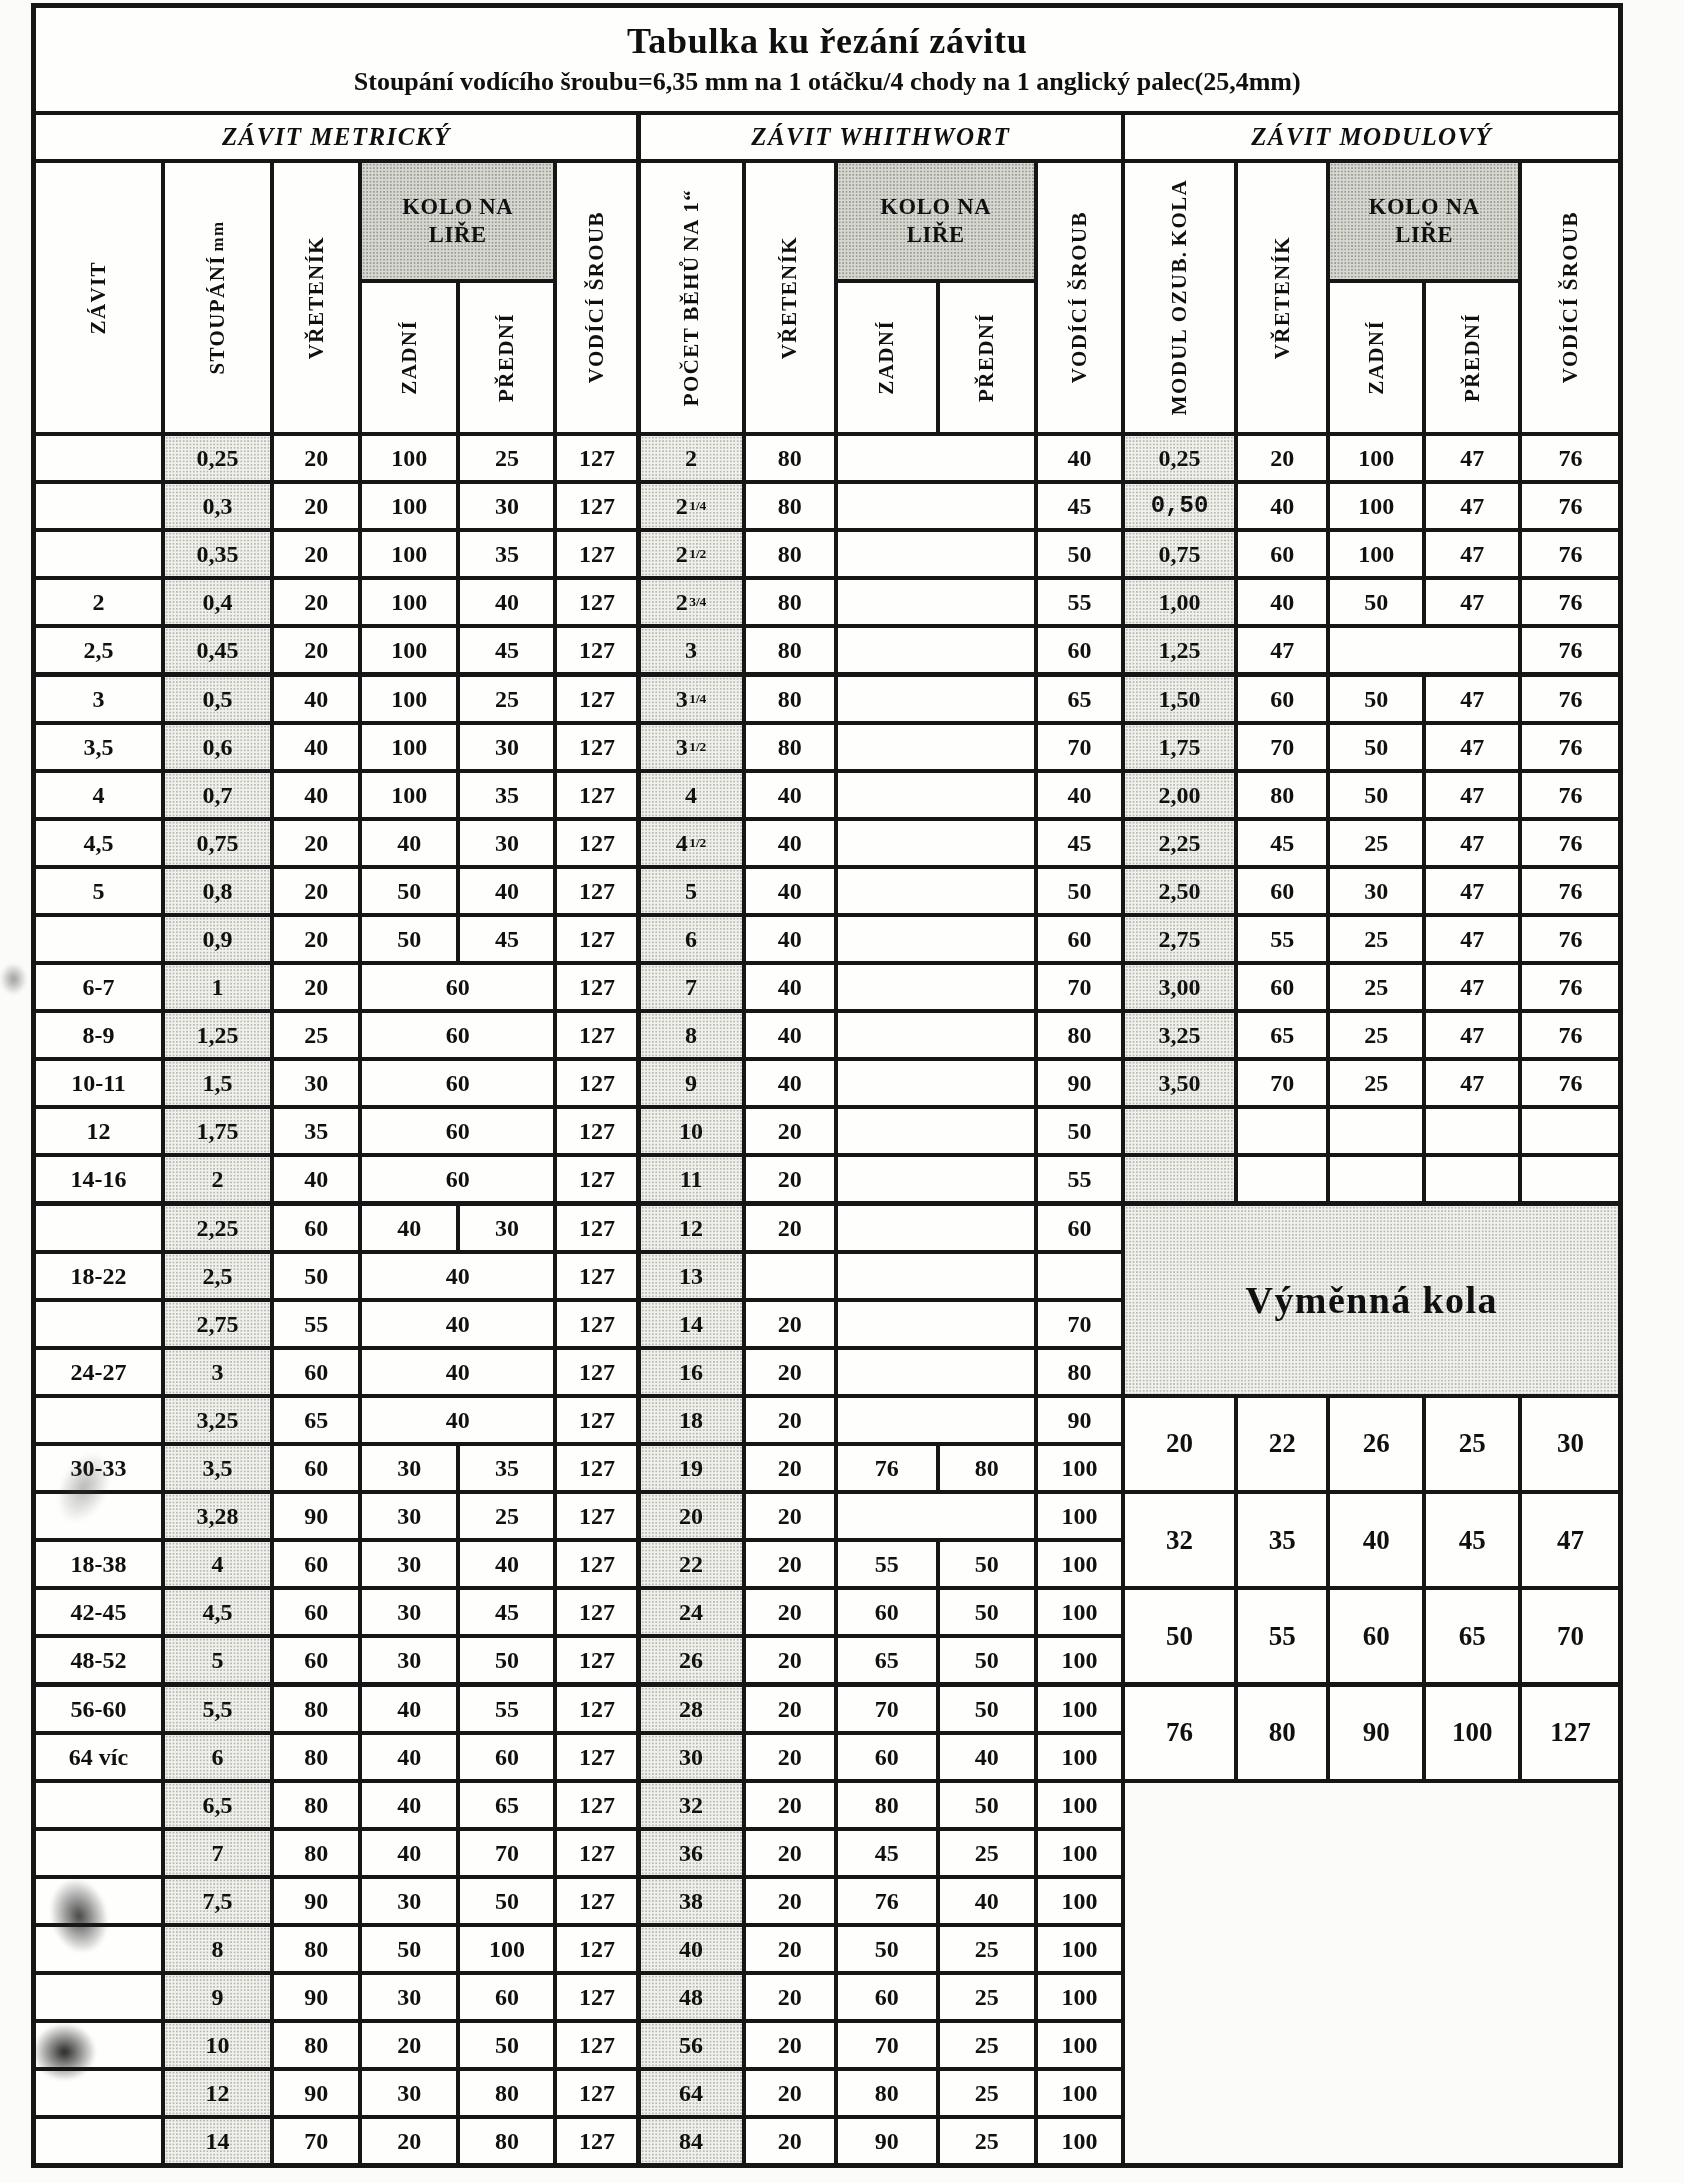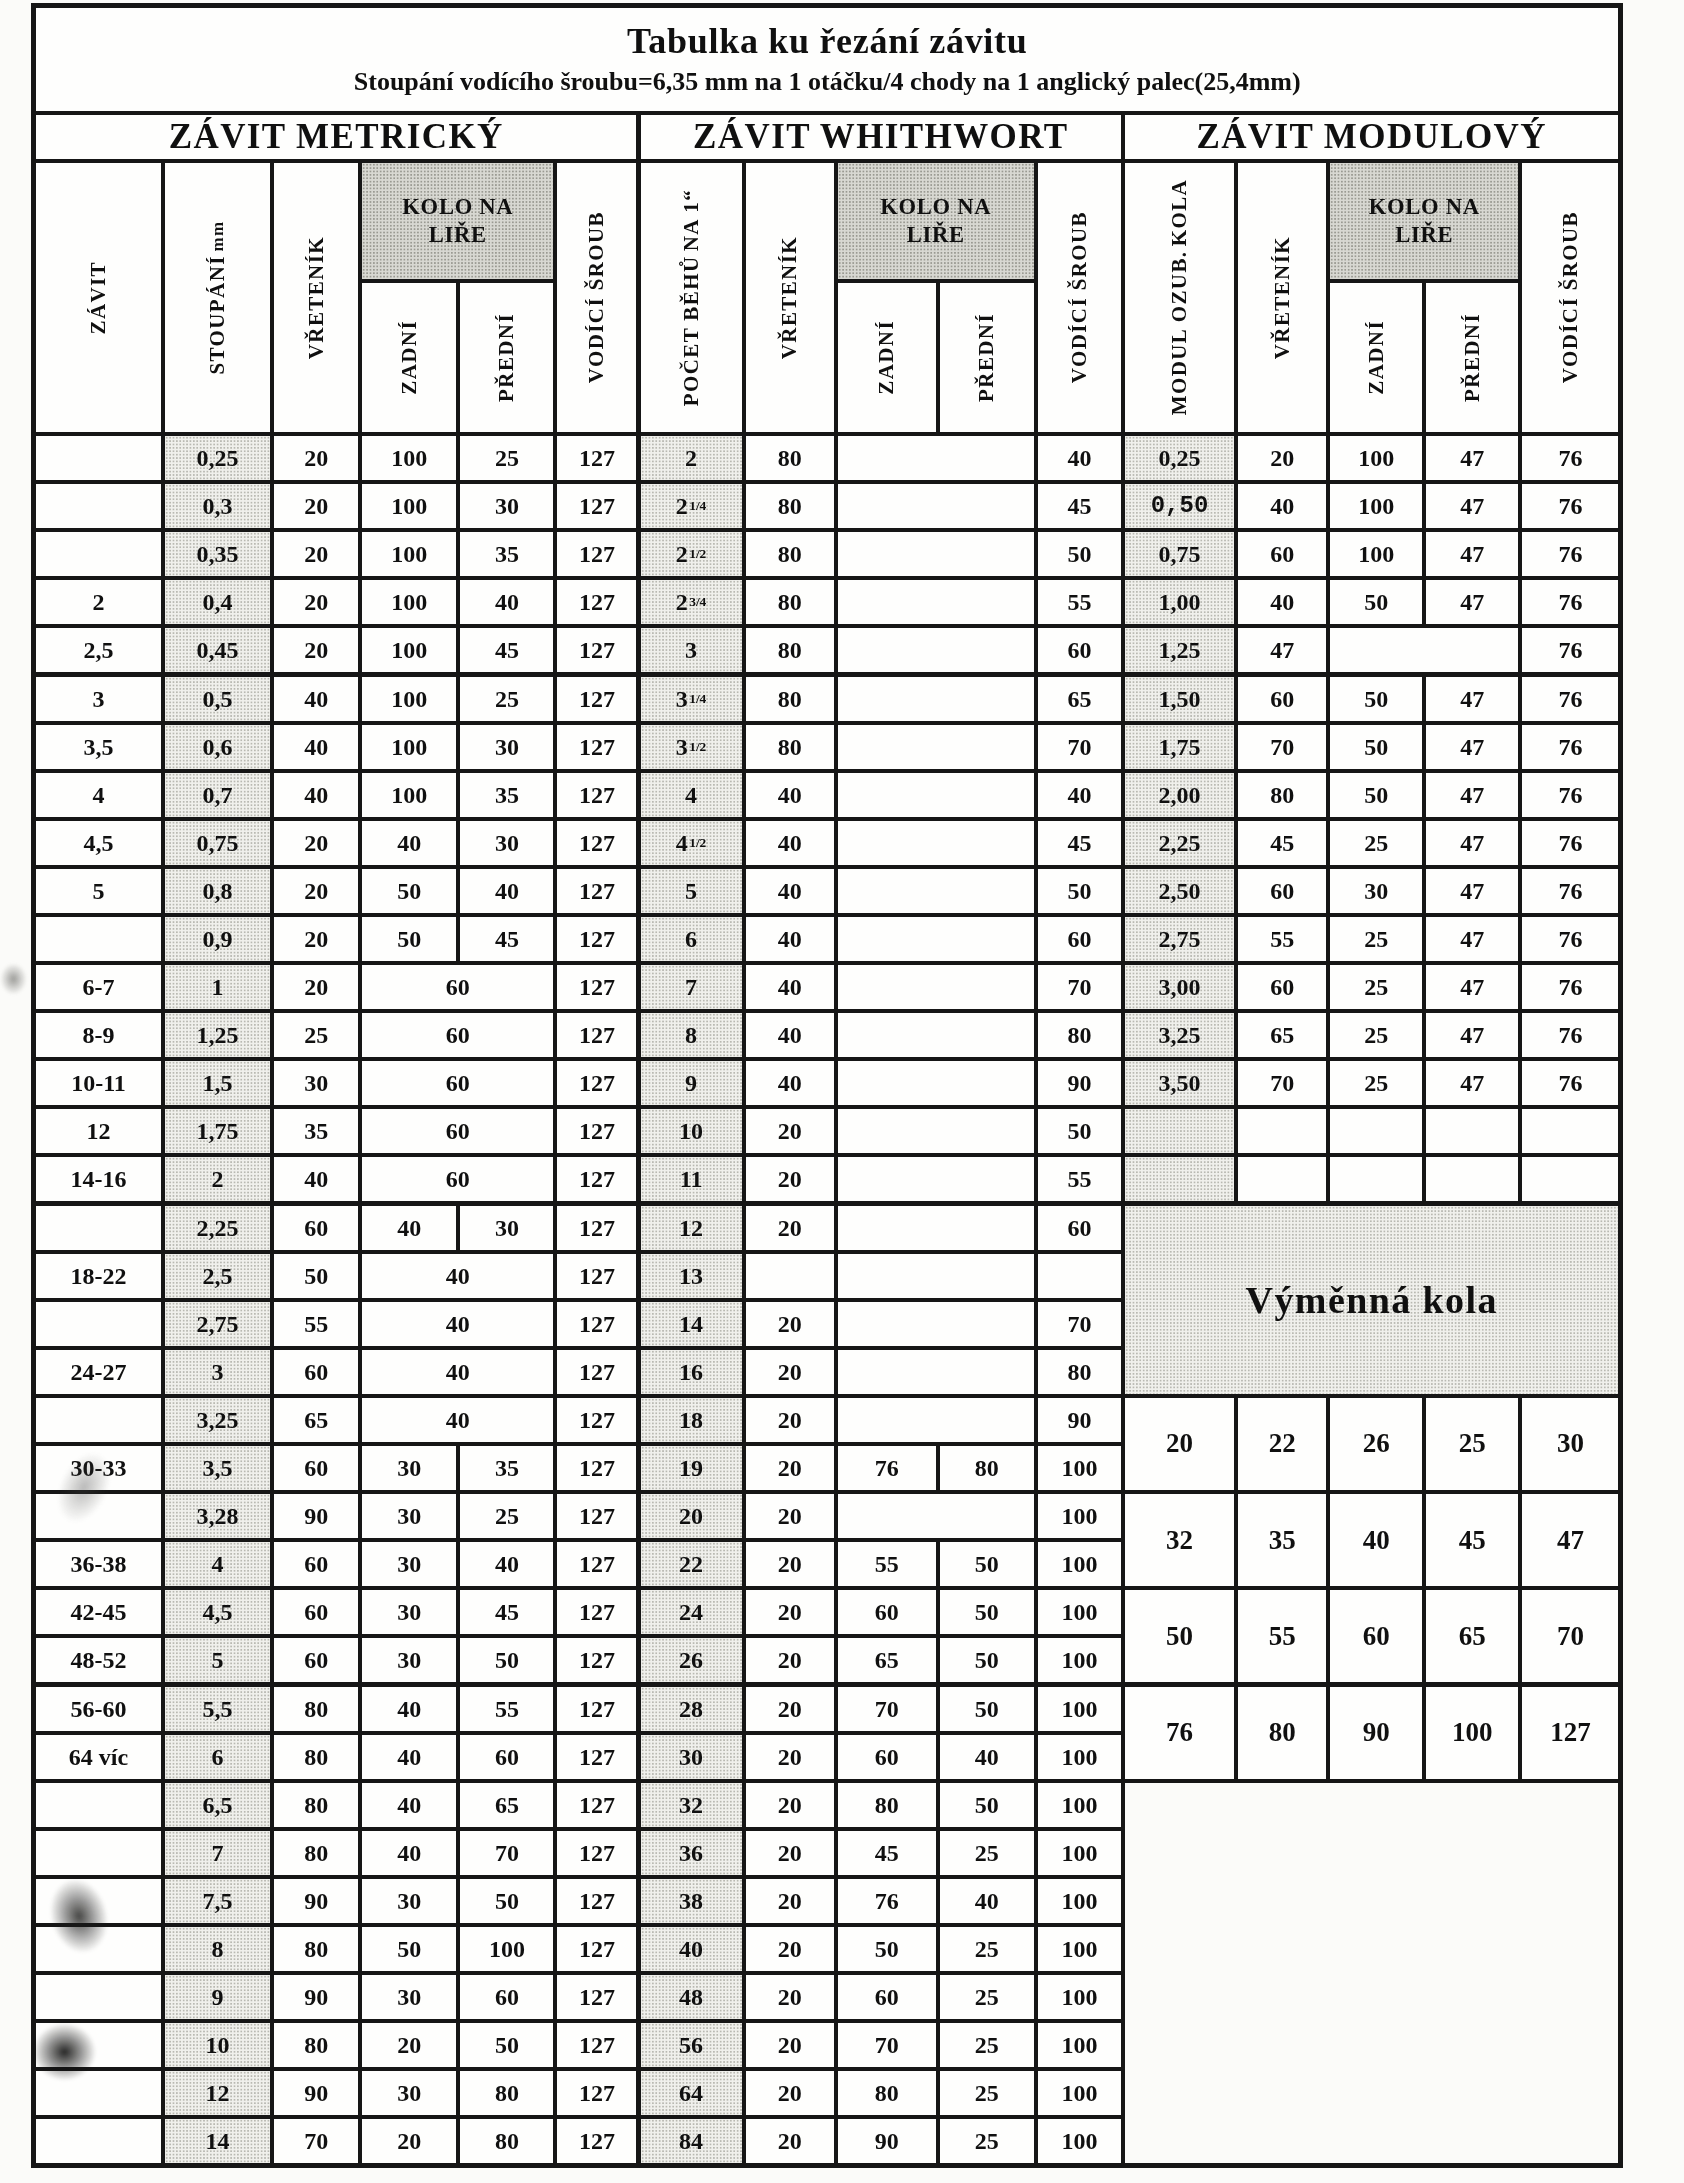--- a/index.html
+++ b/index.html
@@ -17,21 +17,21 @@
     gap:4.1px;
     background:#161616;border:5.5px solid #161616;
   }
   .cell{
     background:#fefefd;display:flex;align-items:center;justify-content:center;
     font-size:24px;line-height:1;text-align:center;overflow:hidden;
   }
   .title-block{flex-direction:column;justify-content:center;gap:9.6px;}
   .title-line{font-size:36px;letter-spacing:0.7px;}
   .subtitle-line{font-size:26px;}
-  .sec{font-size:35px;letter-spacing:1.4px;}
+  .sec{font-size:25px;letter-spacing:1.4px;font-style:italic;}
   .vhead{flex-direction:row;}
   .vtext{
     writing-mode:vertical-rl;transform:rotate(180deg);
     font-size:21px;letter-spacing:1.4px;display:flex;gap:4.1px;align-items:center;
   }
   .vtext span{display:block;}
   .vtext .line2{font-size:17px;}
   .shade{
     background-color:#f0f0ec;
     background-image:radial-gradient(#b9b9b2 0.8px, transparent 1px);
@@ -278,21 +278,21 @@
     <div class="cell" style="grid-area: 26 / 3 / span 1 / span 1;">60</div>
     <div class="cell" style="grid-area: 26 / 4 / span 1 / span 1;">30</div>
     <div class="cell" style="grid-area: 26 / 5 / span 1 / span 1;">35</div>
     <div class="cell" style="grid-area: 26 / 6 / span 1 / span 1;">127</div>
     <div class="cell" style="grid-area: 27 / 1 / span 1 / span 1;"></div>
     <div class="cell shade" style="grid-area: 27 / 2 / span 1 / span 1;">3,28</div>
     <div class="cell" style="grid-area: 27 / 3 / span 1 / span 1;">90</div>
     <div class="cell" style="grid-area: 27 / 4 / span 1 / span 1;">30</div>
     <div class="cell" style="grid-area: 27 / 5 / span 1 / span 1;">25</div>
     <div class="cell" style="grid-area: 27 / 6 / span 1 / span 1;">127</div>
-    <div class="cell" style="grid-area: 28 / 1 / span 1 / span 1;">36-38</div>
+    <div class="cell" style="grid-area: 28 / 1 / span 1 / span 1;">18-38</div>
     <div class="cell shade" style="grid-area: 28 / 2 / span 1 / span 1;">4</div>
     <div class="cell" style="grid-area: 28 / 3 / span 1 / span 1;">60</div>
     <div class="cell" style="grid-area: 28 / 4 / span 1 / span 1;">30</div>
     <div class="cell" style="grid-area: 28 / 5 / span 1 / span 1;">40</div>
     <div class="cell" style="grid-area: 28 / 6 / span 1 / span 1;">127</div>
     <div class="cell" style="grid-area: 29 / 1 / span 1 / span 1;">42-45</div>
     <div class="cell shade" style="grid-area: 29 / 2 / span 1 / span 1;">4,5</div>
     <div class="cell" style="grid-area: 29 / 3 / span 1 / span 1;">60</div>
     <div class="cell" style="grid-area: 29 / 4 / span 1 / span 1;">30</div>
     <div class="cell" style="grid-area: 29 / 5 / span 1 / span 1;">45</div>

